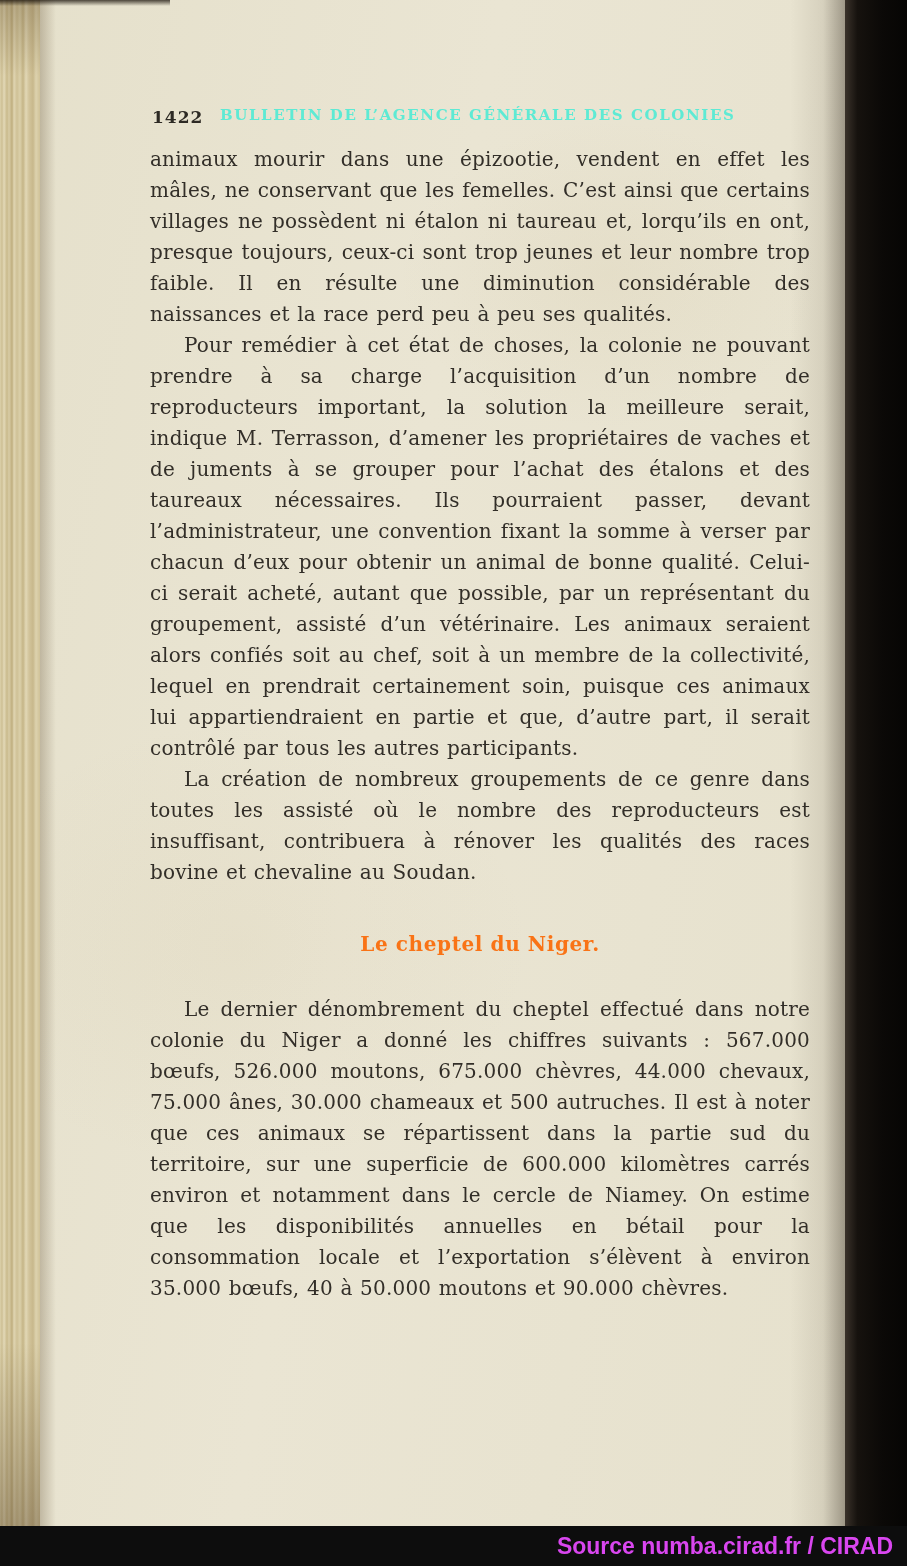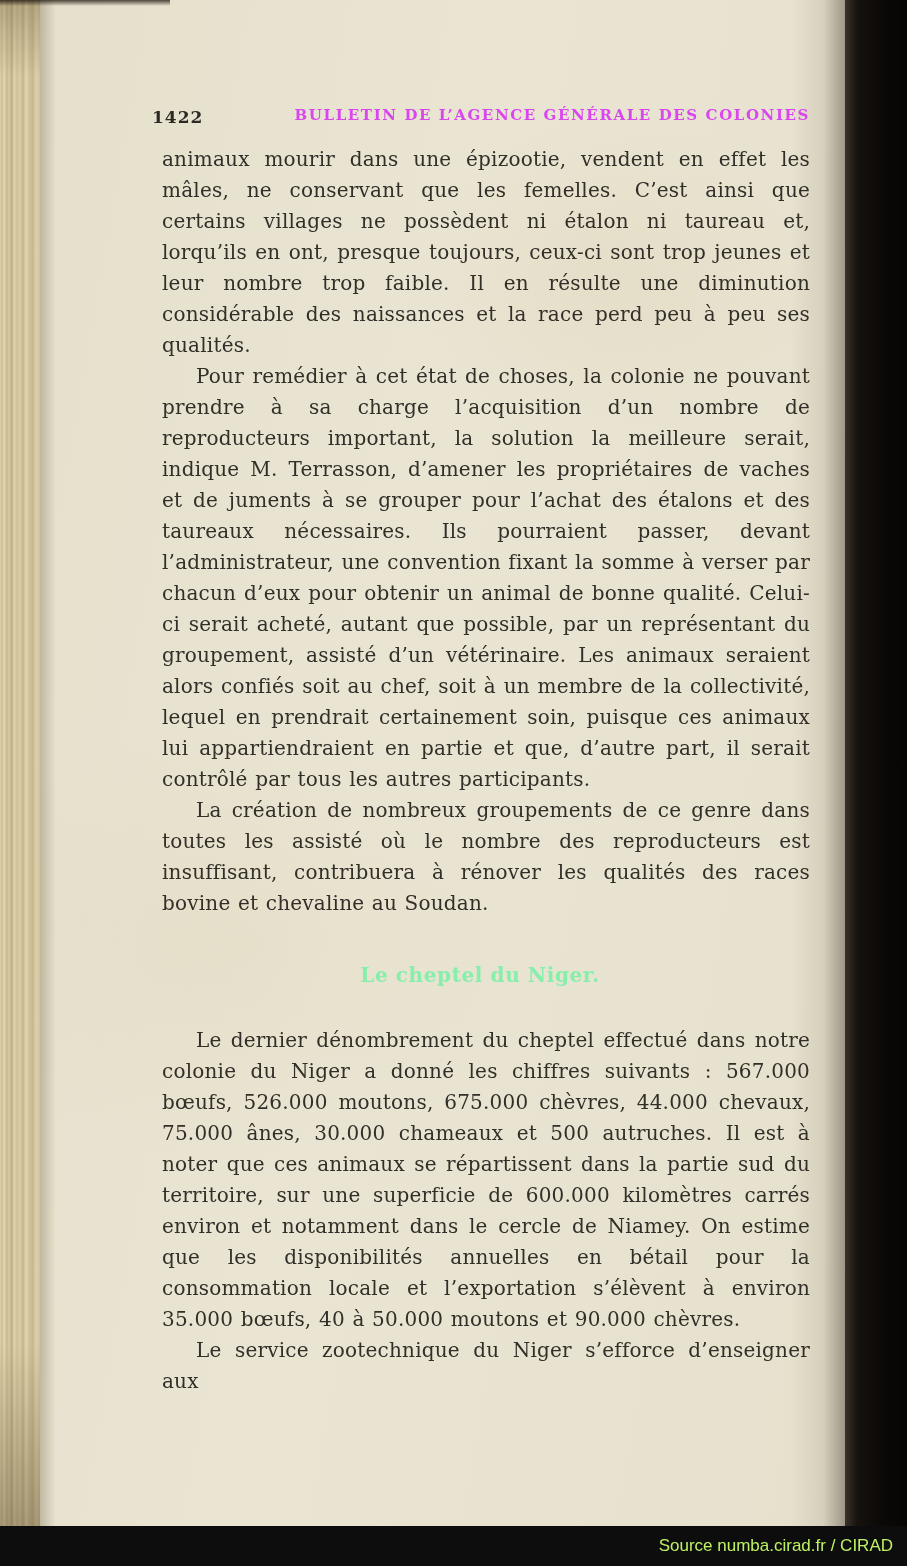--- a/index.html
+++ b/index.html
@@ -48,44 +48,44 @@
   .content {
     position:absolute; left:150px; top:106px; width:660px;
     color:#322e28; z-index:3;
   }
   .header-row { position:relative; height:24px; margin-bottom:14px; }
   .page-number {
     position:absolute; left:2px; top:1px;
     font-size:17px; font-weight:bold; letter-spacing:1px; color:#2d2a24;
   }
   .running-title {
-    display:block; text-align:right;
+    display:block; text-align:left;
     font-size:15px; font-weight:bold; letter-spacing:1.6px;
-    color:#d946ef; padding-left:70px;
+    color:#5eead4; padding-left:70px;
   }
   .body-text p {
     font-size:20px; line-height:31px;
     text-align:justify; text-indent:34px;
-    letter-spacing:0.2px; word-spacing:1px;margin-left:12px;
+    letter-spacing:0.2px; word-spacing:1px;
   }
   .body-text p.continues { text-indent:0; }
   .section-heading {
     text-align:center; font-size:20px; font-weight:bold;
-    letter-spacing:0.6px; color:#86efac;
+    letter-spacing:0.6px; color:#f97316;
     margin:44px 0 38px 0;
   }
   .footer-bar {
     position:absolute; left:0; bottom:0; width:907px; height:40px;
     background:#0d0d0d; z-index:5;
     display:flex; align-items:center; justify-content:flex-end;
     padding-right:14px;
   }
   .footer-bar span {
     font-family:"Liberation Sans", sans-serif;
-    font-size:17px; color:#bef264;
+    font-size:23px; color:#d946ef;font-weight:bold;
   }
 </style>
 </head>
 <body>
 
 <div class="scan">
 
   <div class="paper"></div>
   <div class="edge-strips"></div>
   <div class="edge-shadow"></div>
@@ -101,21 +101,20 @@
     </div>
 
     <div class="body-text">
       <p class="continues">animaux mourir dans une épizootie, vendent en effet les mâles, ne conservant que les femelles. C’est ainsi que certains villages ne possèdent ni étalon ni taureau et, lorqu’ils en ont, presque toujours, ceux-ci sont trop jeunes et leur nombre trop faible. Il en résulte une diminution considérable des naissances et la race perd peu à peu ses qualités.</p>
       <p>Pour remédier à cet état de choses, la colonie ne pouvant prendre à sa charge l’acquisition d’un nombre de reproducteurs important, la solution la meilleure serait, indique M. Terrasson, d’amener les propriétaires de vaches et de juments à se grouper pour l’achat des étalons et des taureaux nécessaires. Ils pourraient passer, devant l’administrateur, une convention fixant la somme à verser par chacun d’eux pour obtenir un animal de bonne qualité. Celui-ci serait acheté, autant que possible, par un représentant du groupement, assisté d’un vétérinaire. Les animaux seraient alors confiés soit au chef, soit à un membre de la collectivité, lequel en prendrait certainement soin, puisque ces animaux lui appartiendraient en partie et que, d’autre part, il serait contrôlé par tous les autres participants.</p>
       <p>La création de nombreux groupements de ce genre dans toutes les assisté où le nombre des reproducteurs est insuffisant, contribuera à rénover les qualités des races bovine et chevaline au Soudan.</p>
 
       <h2 class="section-heading">Le cheptel du Niger.</h2>
 
       <p>Le dernier dénombrement du cheptel effectué dans notre colonie du Niger a donné les chiffres suivants : 567.000 bœufs, 526.000 moutons, 675.000 chèvres, 44.000 chevaux, 75.000 ânes, 30.000 chameaux et 500 autruches. Il est à noter que ces animaux se répartissent dans la partie sud du territoire, sur une superficie de 600.000 kilomètres carrés environ et notamment dans le cercle de Niamey. On estime que les disponibilités annuelles en bétail pour la consommation locale et l’exportation s’élèvent à environ 35.000 bœufs, 40 à 50.000 moutons et 90.000 chèvres.</p>
-      <p>Le service zootechnique du Niger s’efforce d’enseigner aux</p>
     </div>
 
   </div>
 
   <div class="footer-bar">
     <span>Source numba.cirad.fr / CIRAD</span>
   </div>
 
 </div>
 

